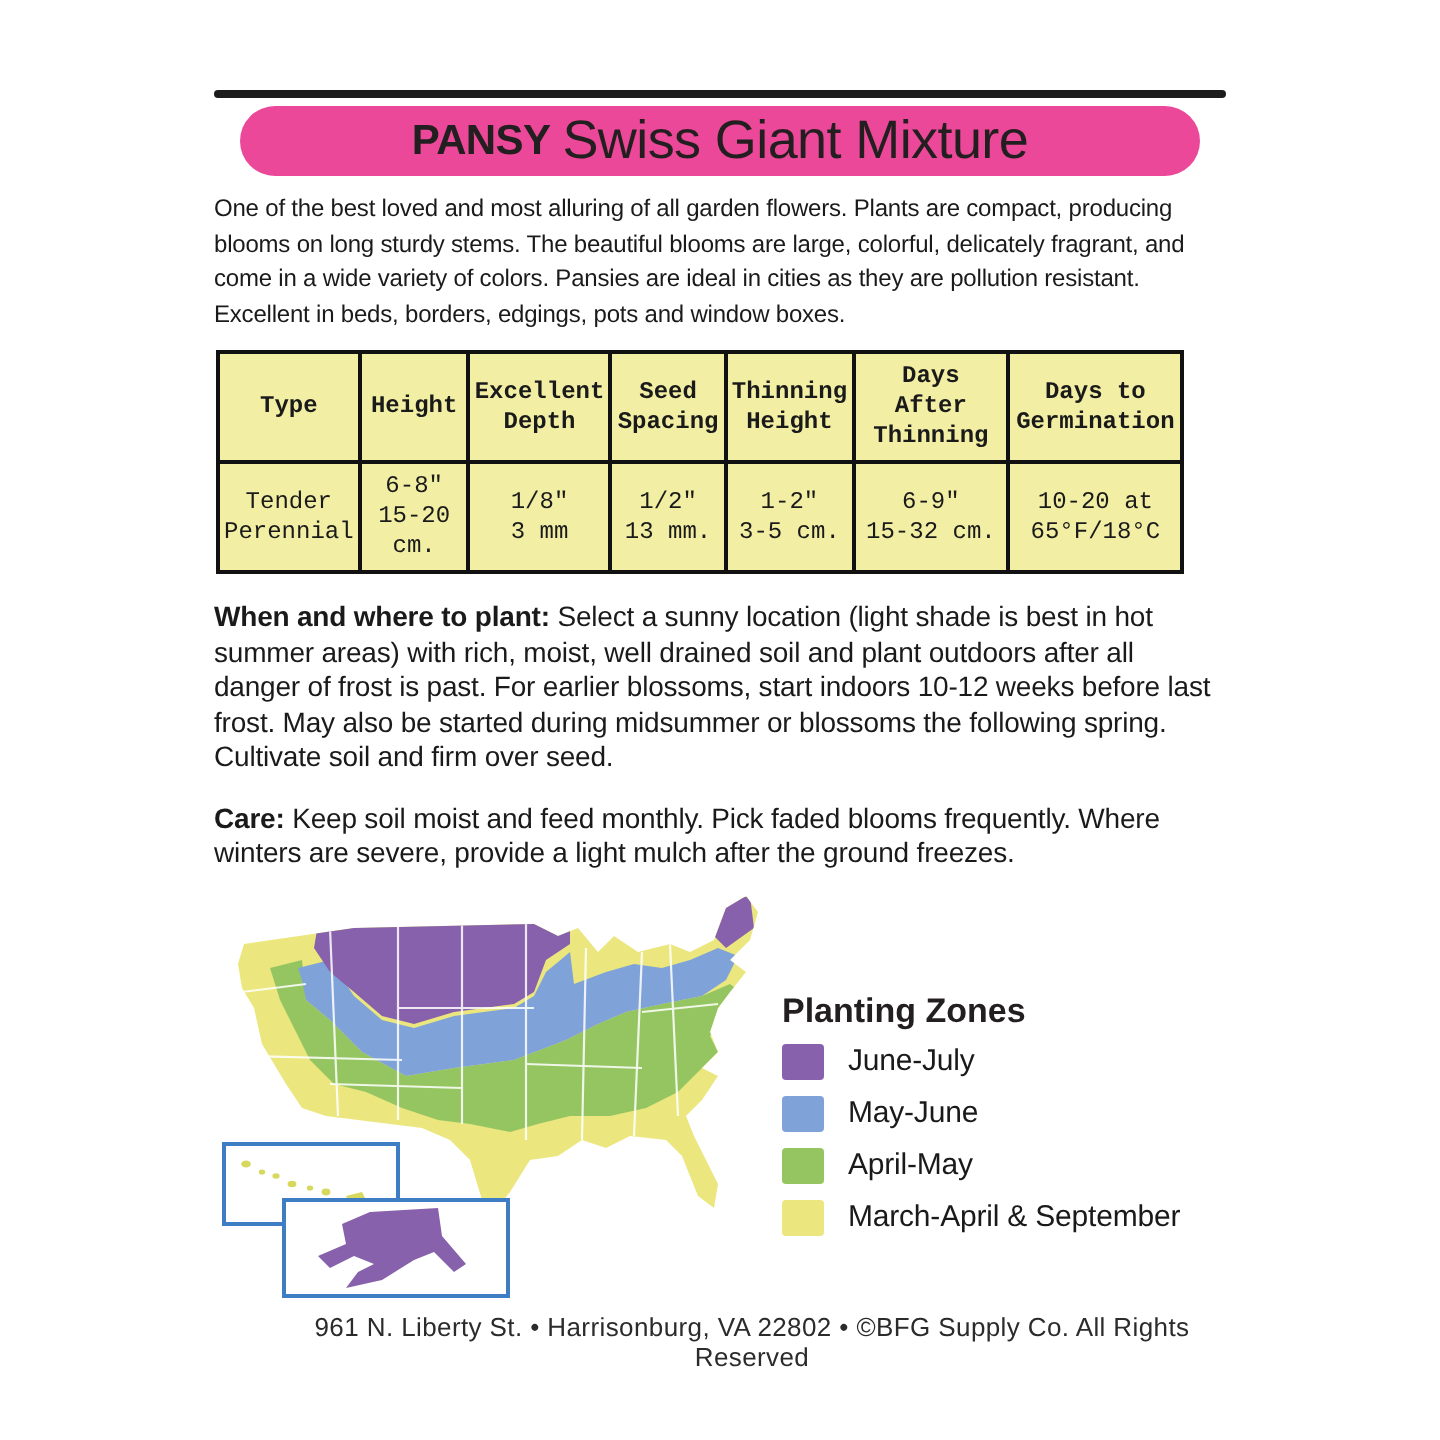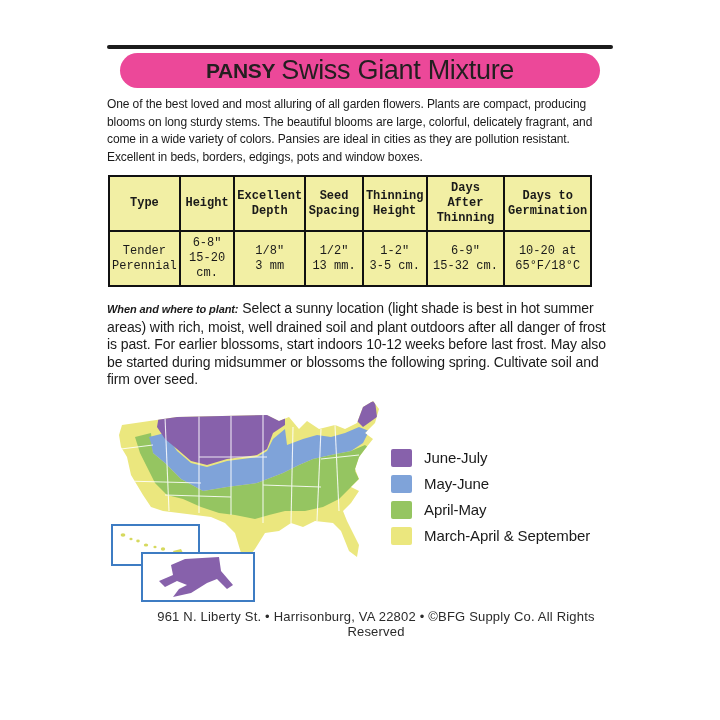--- a/index.html
+++ b/index.html
@@ -12,21 +12,21 @@
   .banner .name{font-weight:bold;font-size:21px;letter-spacing:-0.3px;color:#231f20;}
   .banner .variety{font-size:27px;margin-left:6px;letter-spacing:-0.3px;color:#231f20;}
   .description{margin:8px 0 0 0;font-size:12px;line-height:17.5px;letter-spacing:-0.1px;
                color:#1a1a1a;white-space:pre-line;}
   table.spec{border-collapse:collapse;margin-top:9px;width:484px;margin-left:1px;font-family:Liberation Mono, monospace;}
   table.spec th,table.spec td{border:2px solid #111;background:#F2EFA4;text-align:center;
         vertical-align:middle;white-space:pre-line;padding:4px 2px;line-height:1.25;}
   table.spec th{font-size:12px;font-weight:bold;height:33px;}
   table.spec td{font-size:12px;height:33px;}
   .section{margin:13px 0 0 0;font-size:14px;line-height:17.5px;letter-spacing:-0.1px;}
-  .section b{font-size:11px;font-style:italic;}
+  .section b{font-size:14px;}
   .map-row{position:relative;height:206px;margin-top:10px;}
   .map-svg{position:absolute;left:0;top:0;}
   .legend{position:absolute;left:284px;top:50px;width:222px;}
   .legend-title{font-weight:bold;font-size:17px;color:#231f20;margin-bottom:6px;}
   .legend-item{display:flex;align-items:center;margin-bottom:8px;text-align:right;}
   .legend-swatch{width:21px;height:18px;border-radius:2px;margin-right:12px;flex:0 0 auto;}
   .legend-label{font-size:15px;letter-spacing:-0.1px;}
   .footer{margin-top:4px;text-align:center;font-size:13px;letter-spacing:0.2px;color:#2b2b2b;margin-left:32px;}
 </style>
 </head>
@@ -85,20 +85,21 @@
           <td>6-9"
 15-32 cm.</td>
           <td>10-20 at
 65°F/18°C</td>
         </tr>
       </tbody>
     </table>
 
     <p class="section"><b>When and where to plant:</b><span> Select a sunny location (light shade is best in hot summer areas) with rich, moist, well drained soil and plant outdoors after all danger of frost is past. For earlier blossoms, start indoors 10-12 weeks before last frost. May also be started during midsummer or blossoms the following spring. Cultivate soil and firm over seed.</span></p>
 
+    <p class="section"><b>Care:</b><span> Keep soil moist and feed monthly. Pick faded blooms frequently. Where winters are severe, provide a light mulch after the ground freezes.</span></p>
 
     <div class="map-row">
       <svg class="map-svg" width="293" height="206" viewBox="0 0 293 206" xmlns="http://www.w3.org/2000/svg">
         <defs>
           <clipPath id="usClip">
             <path d="M 12,36 L 15,26 L 70,18 L 160,16 L 172,22 L 182,18 L 192,30 L 200,22 L 212,30 L 228,26 L 238,30 L 250,24 L 256,8 L 266,2 L 272,10 L 268,24 L 258,34 L 266,40 L 258,50 L 252,58 L 248,70 L 252,80 L 244,88 L 252,92 L 244,104 L 236,112 L 240,122 L 252,146 L 250,158 L 242,152 L 234,132 L 226,124 L 208,122 L 196,128 L 184,124 L 172,132 L 158,134 L 148,150 L 140,160 L 134,154 L 128,134 L 118,124 L 104,118 L 56,112 L 44,108 L 36,96 L 24,76 L 20,58 L 14,48 Z"></path>
           </clipPath>
         </defs>
 
         <g>
@@ -139,20 +140,21 @@
           </g>
         </g>
 
         <g>
           <rect x="35" y="154" width="112" height="48" stroke-width="2" stroke="#3E7CC3" fill="#FFFFFF"></rect>
           <path d="M 78,160 L 112,158 L 114,172 L 126,186 L 120,190 L 110,180 L 100,184 L 84,194 L 66,198 L 72,190 L 80,186 L 70,182 L 58,188 L 52,182 L 66,176 L 64,166 Z" fill="#8761AB"></path>
         </g>
       </svg>
 
       <div class="legend">
+        <div class="legend-title">Planting Zones</div>
         <div class="legend-item">
           <span class="legend-swatch" style="background: rgb(135, 97, 171);"></span>
           <span class="legend-label">June-July</span>
         </div>
         <div class="legend-item">
           <span class="legend-swatch" style="background: rgb(127, 163, 217);"></span>
           <span class="legend-label">May-June</span>
         </div>
         <div class="legend-item">
           <span class="legend-swatch" style="background: rgb(149, 197, 97);"></span>

